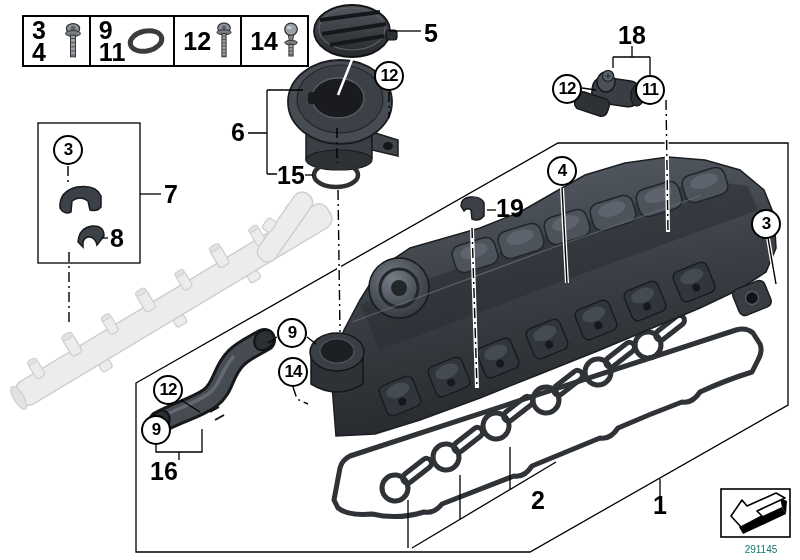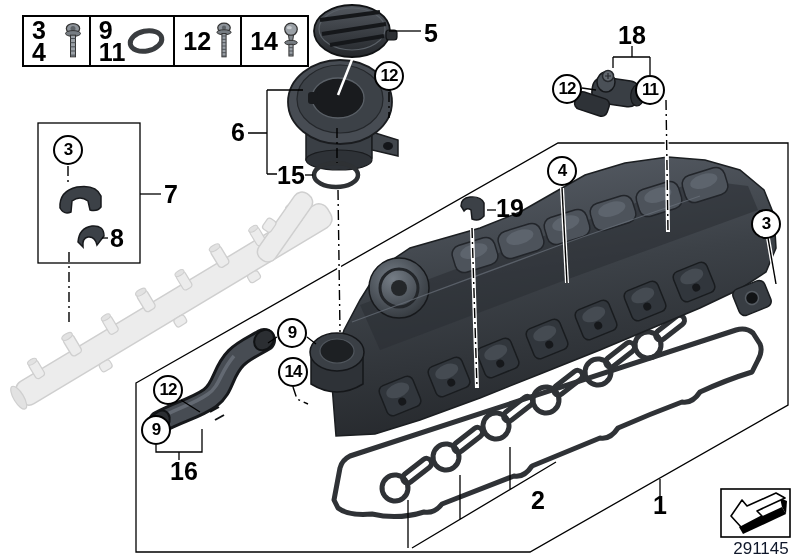--- a/index.html
+++ b/index.html
@@ -11,21 +11,21 @@
   .circ{position:absolute;transform:translate(-50%,-50%);width:26px;height:26px;
         border:2.5px solid #000;border-radius:50%;background:#fff;display:flex;
         align-items:center;justify-content:center;font-weight:bold;font-size:17px;
         letter-spacing:-1px;color:#000;z-index:6;}
   .legend{position:absolute;display:flex;border:2px solid #000;background:#fff;z-index:5;}
   .legend .cell{flex:1;display:flex;align-items:center;justify-content:space-between;
         padding:2px 6px 2px 8px;border-right:2px solid #000;}
   .legend .cell:last-child{border-right:none;}
   .legend .nums{display:flex;flex-direction:column;justify-content:center;
         font-weight:bold;font-size:25px;line-height:22px;color:#000;}
-  .footer-num{position:absolute;transform:translate(-50%,-50%);font-size:17px;color:#0f172a;z-index:5;}
+  .footer-num{position:absolute;transform:translate(-50%,-50%);font-size:10px;color:#0f766e;z-index:5;}
 </style>
 </head>
 <body>
 
 <div class="stage">
 
   <svg class="canvas" width="800" height="560" viewBox="0 0 800 560">
     <defs>
       <linearGradient id="covgrad" x1="0" y1="0" x2="0.25" y2="1">
         <stop offset="0" stop-color="#5b616a"></stop>
@@ -285,21 +285,21 @@
     </div>
   </div>
 
   <div class="lbl" style="left:431px;top:33px">5</div>
   <div class="lbl" style="left:238px;top:132px">6</div>
   <div class="lbl" style="left:291px;top:175px">15</div>
   <div class="lbl" style="left:171px;top:194px">7</div>
   <div class="lbl" style="left:117px;top:238px">8</div>
   <div class="lbl" style="left:632px;top:35px">18</div>
   <div class="lbl" style="left:510px;top:208px">19</div>
-  <div class="lbl" style="left:184px;top:471px">16</div>
+  <div class="lbl" style="left:164px;top:471px">16</div>
   <div class="lbl" style="left:538px;top:500px">2</div>
   <div class="lbl" style="left:660px;top:505px">1</div>
 
   <div class="circ" style="left:68px;top:150px">3</div>
   <div class="circ" style="left:389px;top:76px">12</div>
   <div class="circ" style="left:567px;top:89px">12</div>
   <div class="circ" style="left:650px;top:90px">11</div>
   <div class="circ" style="left:562px;top:171px">4</div>
   <div class="circ" style="left:766px;top:224px">3</div>
   <div class="circ" style="left:292px;top:333px">9</div>

